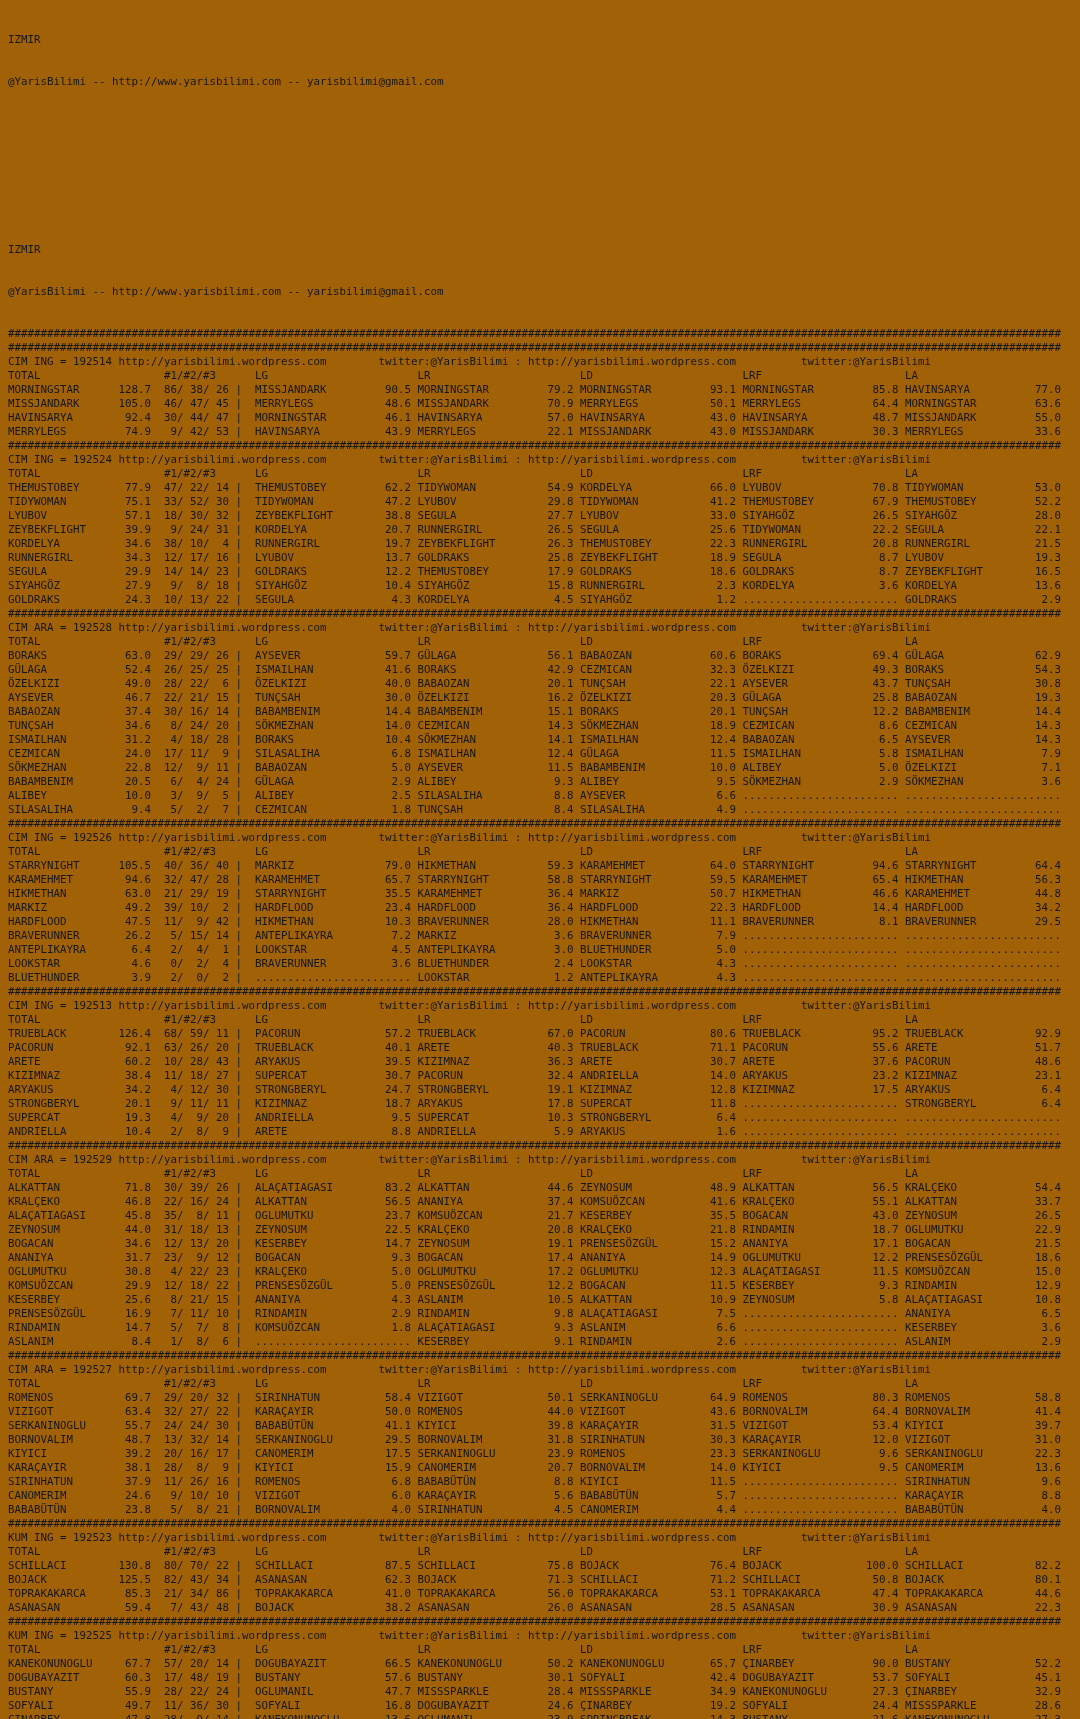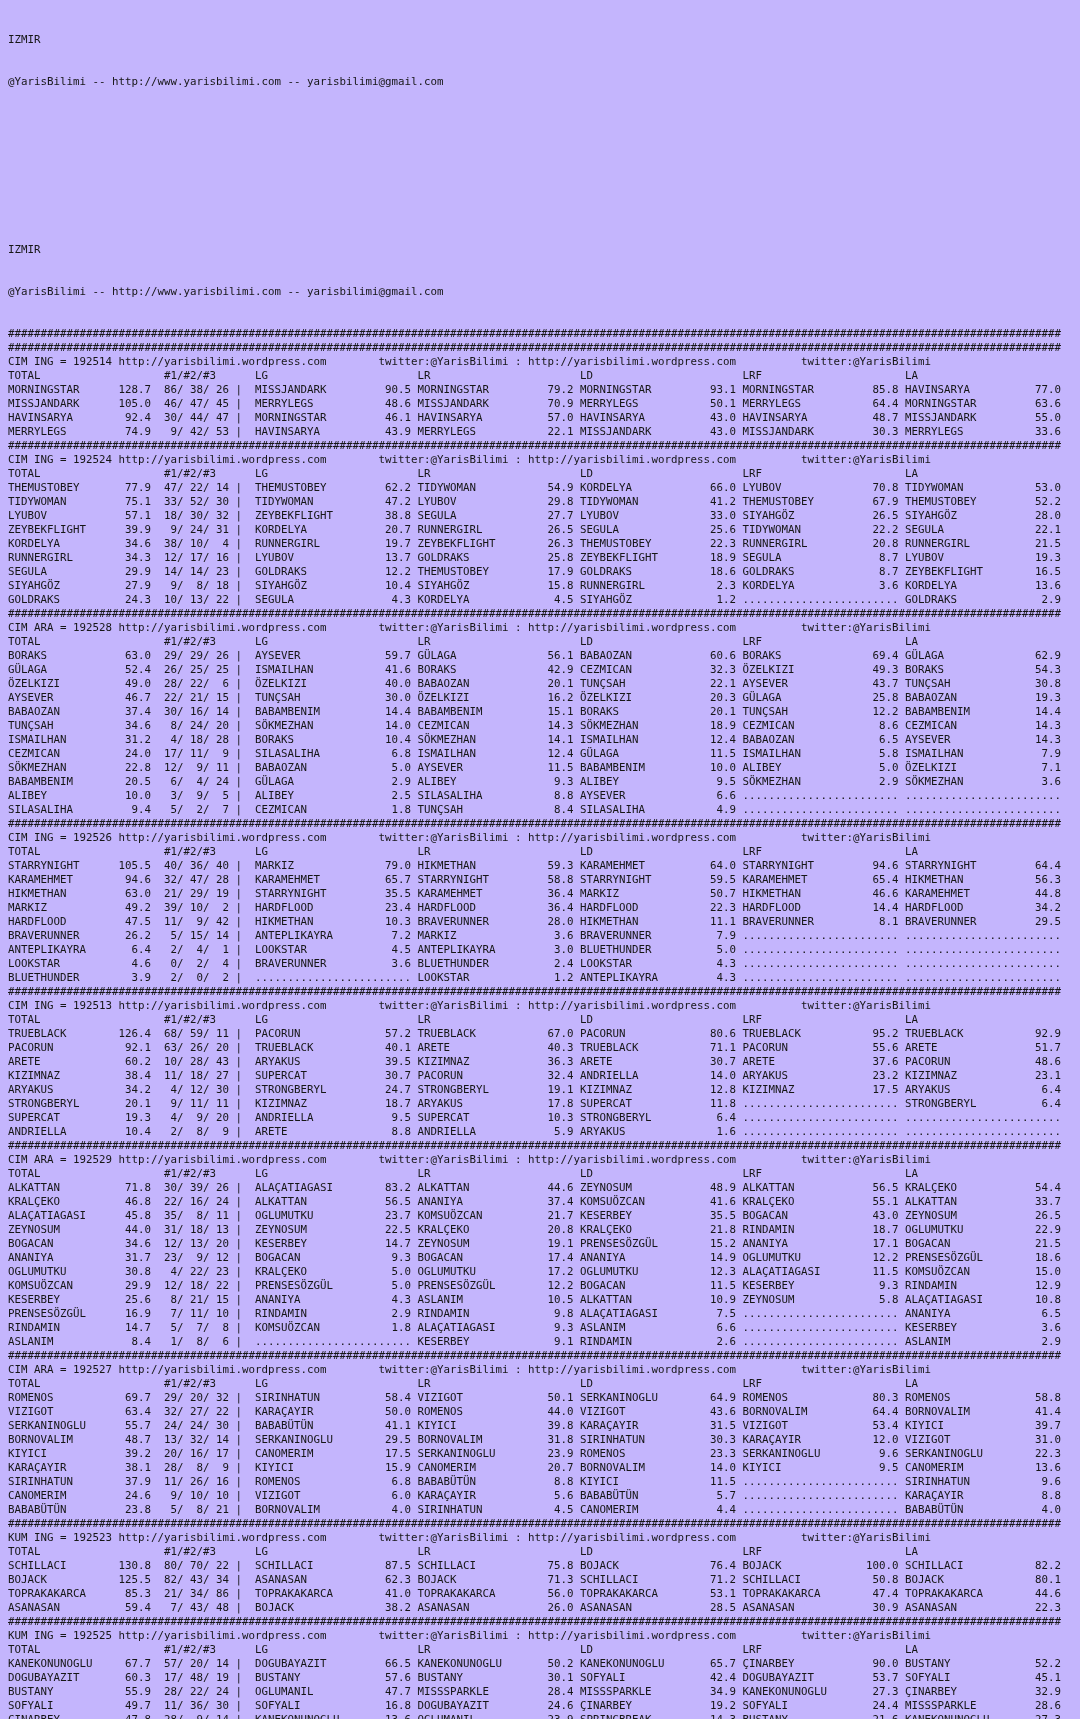--- a/index.html
+++ b/index.html
@@ -1,20 +1,20 @@
 <!DOCTYPE html>
 <html><head>
 <meta charset="utf-8">
 <style>
   html,body{margin:0;padding:0;}
   body{background:#ecf8f0;}
   .page{
     width:1080px;height:1719px;overflow:hidden;box-sizing:border-box;
     padding:5px 0 0 8px;
-    background:#c4b5fd;color:#161616;
+    background:#a16207;color:#161616;
     font-family:"DejaVu Sans Mono","Liberation Mono",monospace;
     font-size:10.8px;line-height:14px;
     white-space:pre;
   }
   .ln{height:14px;}
 </style>
 </head>
 <body>
 
 <div class="page">

